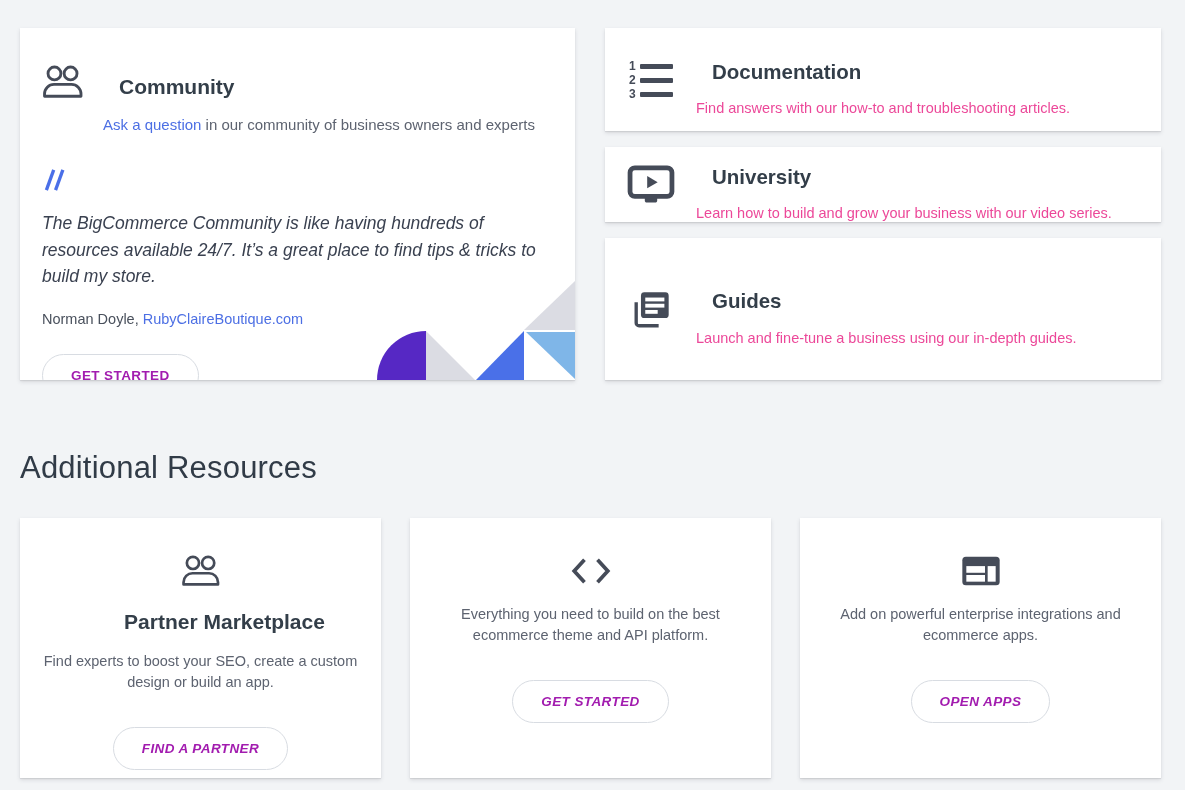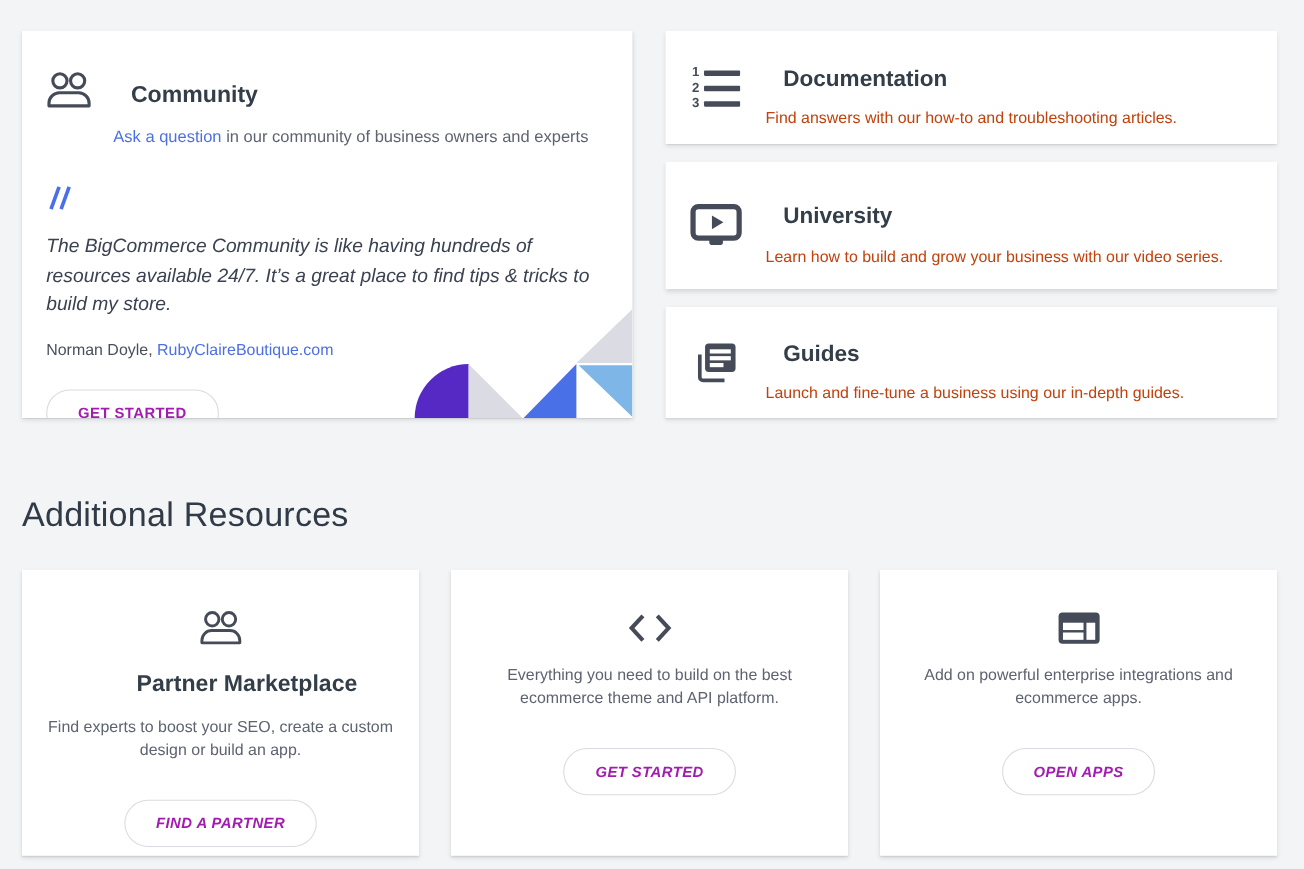--- a/index.html
+++ b/index.html
@@ -48,25 +48,25 @@
   .community-card .pill { margin: 27px 0 0 1px; }
 
   .decor { position: absolute; right: 0; bottom: 0; display: block; }
 
   .right-col { display: flex; flex-direction: column; gap: 16px; }
   .resource-card {
     display: flex; align-items: center; gap: 19px;
     padding: 0 24px 0 20px; cursor: pointer;
   }
   .resource-card.h1 { height: 103px; }
-  .resource-card.h2 { height: 116px; }
+  .resource-card.h2 { height: 75px; }
   .resource-card.h3 { flex: 1; }
   .resource-icon { flex: 0 0 52px; display: flex; justify-content: center; align-items: center; }
   .resource-text .card-title { font-size: 20.5px; }
-  .resource-desc { margin: 4px 0 0; font-size: 14.5px; color: #c2410c; }
+  .resource-desc { margin: 4px 0 0; font-size: 14.5px; color: #ec4899; }
 
   
   .section-heading {
     margin: 70px 0 32px; text-align: left;
     font-size: 31px; font-weight: 400; color: #313B47; letter-spacing: 0.2px;
   }
   .bottom-grid { display: grid; grid-template-columns: repeat(3, 1fr); gap: 29px; }
   .bottom-card { height: 260px; text-align: center; padding-top: 33px; }
   .bottom-icon { height: 40px; display: flex; justify-content: center; align-items: center; }
   .bottom-card .card-title { margin-top: 18px; font-size: 21px; padding-left: 48px; }

